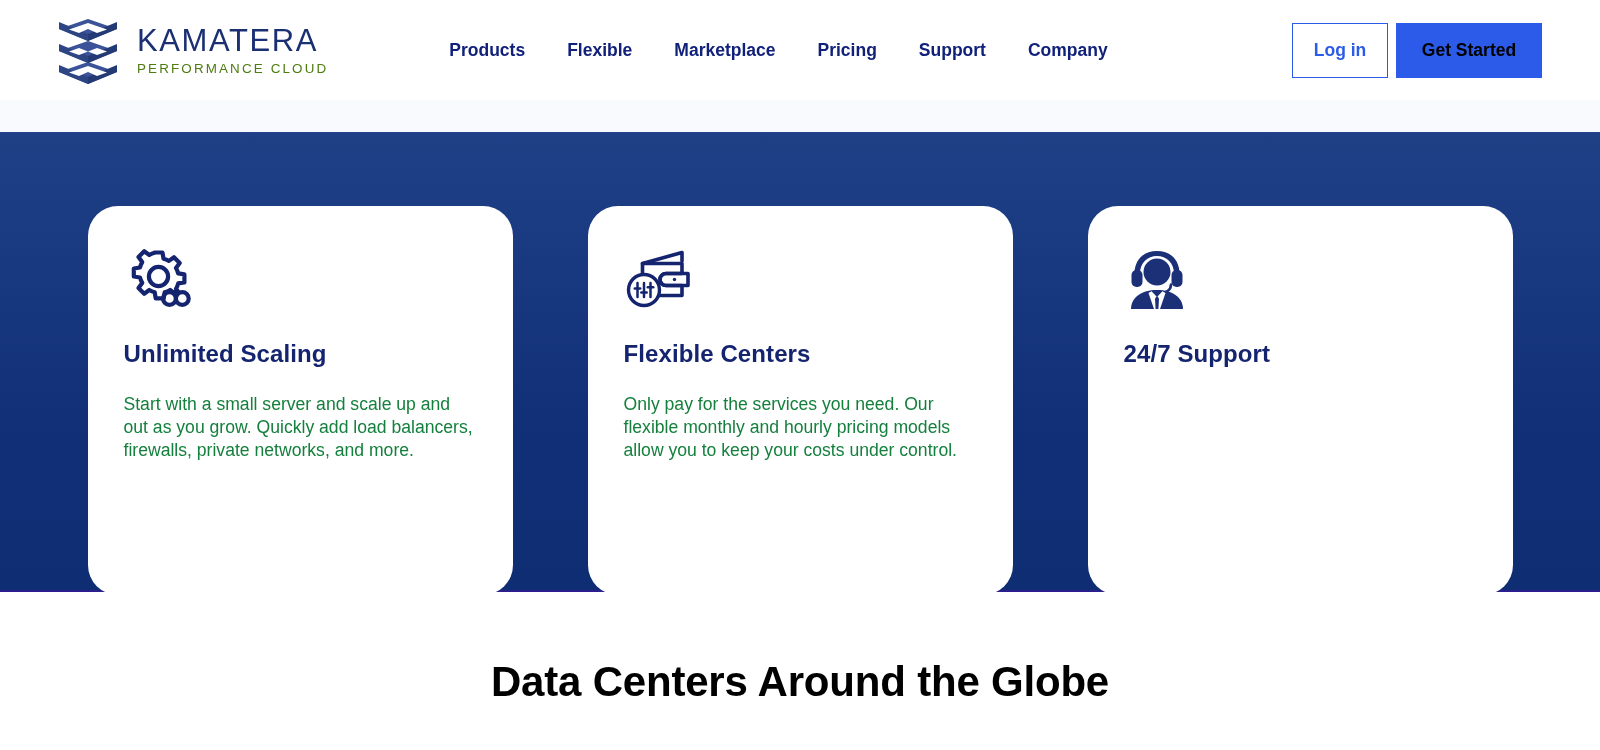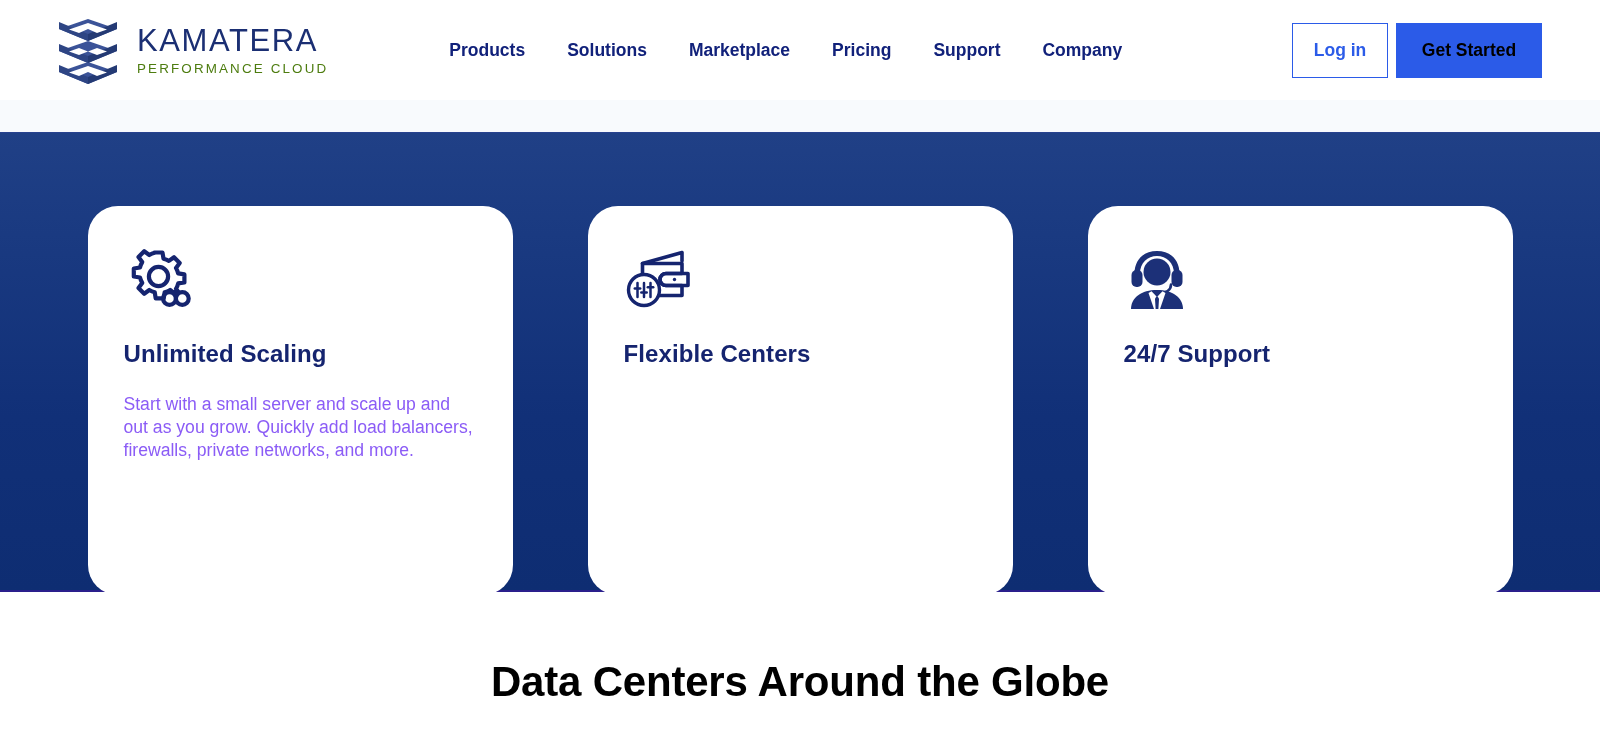--- a/index.html
+++ b/index.html
@@ -160,21 +160,21 @@
     font-weight: 700;
     color: #15246f;
     letter-spacing: 0.1px;
     line-height: 1.1;
   }
 
   .card-body {
     margin-top: 26px;
     font-size: 17.6px;
     line-height: 1.31;
-    color: #8b5cf6;
+    color: #15803d;
     font-weight: 400;
   }
 
   
   .globe-section {
     height: 158px;
     background: #ffffff;
     display: flex;
     align-items: center;
     justify-content: center;
@@ -214,21 +214,21 @@
       <path d="M33 9 L14 15.5 L24 19 L33 15 L42 19 L52 15.5 Z" fill="#ffffff"></path>
     </svg>
     <span class="brand-words">
       <span class="brand-name">KAMATERA</span>
       <span class="brand-tagline">PERFORMANCE CLOUD</span>
     </span>
   </a>
 
   <nav class="main-nav">
     <a class="nav-link" href="#">Products</a>
-    <a class="nav-link" href="#">Solutions</a>
+    <a class="nav-link" href="#">Flexible</a>
     <a class="nav-link" href="#">Marketplace</a>
     <a class="nav-link" href="#">Pricing</a>
     <a class="nav-link" href="#">Support</a>
     <a class="nav-link" href="#">Company</a>
   </nav>
 
   <div class="header-actions">
     <button class="btn btn-login">Log in</button>
     <button class="btn btn-getstarted">Get Started</button>
   </div>
@@ -273,20 +273,21 @@
             <line x1="13.5" y1="35" x2="13.5" y2="49"></line>
             <line x1="20" y1="35" x2="20" y2="49"></line>
             <line x1="26.5" y1="35" x2="26.5" y2="49"></line>
             <line x1="10.8" y1="40.5" x2="16.2" y2="40.5"></line>
             <line x1="17.3" y1="44.5" x2="22.7" y2="44.5"></line>
             <line x1="23.8" y1="39.2" x2="29.2" y2="39.2"></line>
           </g>
         </svg>
       </div>
       <h3 class="card-title">Flexible Centers</h3>
+      <p class="card-body">Only pay for the services you need. Our flexible monthly and hourly pricing models allow you to keep your costs under control.</p>
     </article>
 
     <article class="feature-card">
       <div class="card-icon">
         <svg width="66" height="64" viewBox="0 0 66 64">
 
           <path d="M33 3 C19.5 3 10.5 12 10.5 25.5 L10.5 33 L16 33 L16 25.5 C16 14.8 23.6 8 33 8 C42.4 8 50 14.8 50 25.5 L50 33 L55.5 33 L55.5 25.5 C55.5 12 46.5 3 33 3 Z" fill="#1c3078"></path>
 
           <circle cx="33" cy="24" r="13.5" fill="#1c3078"></circle>
 

